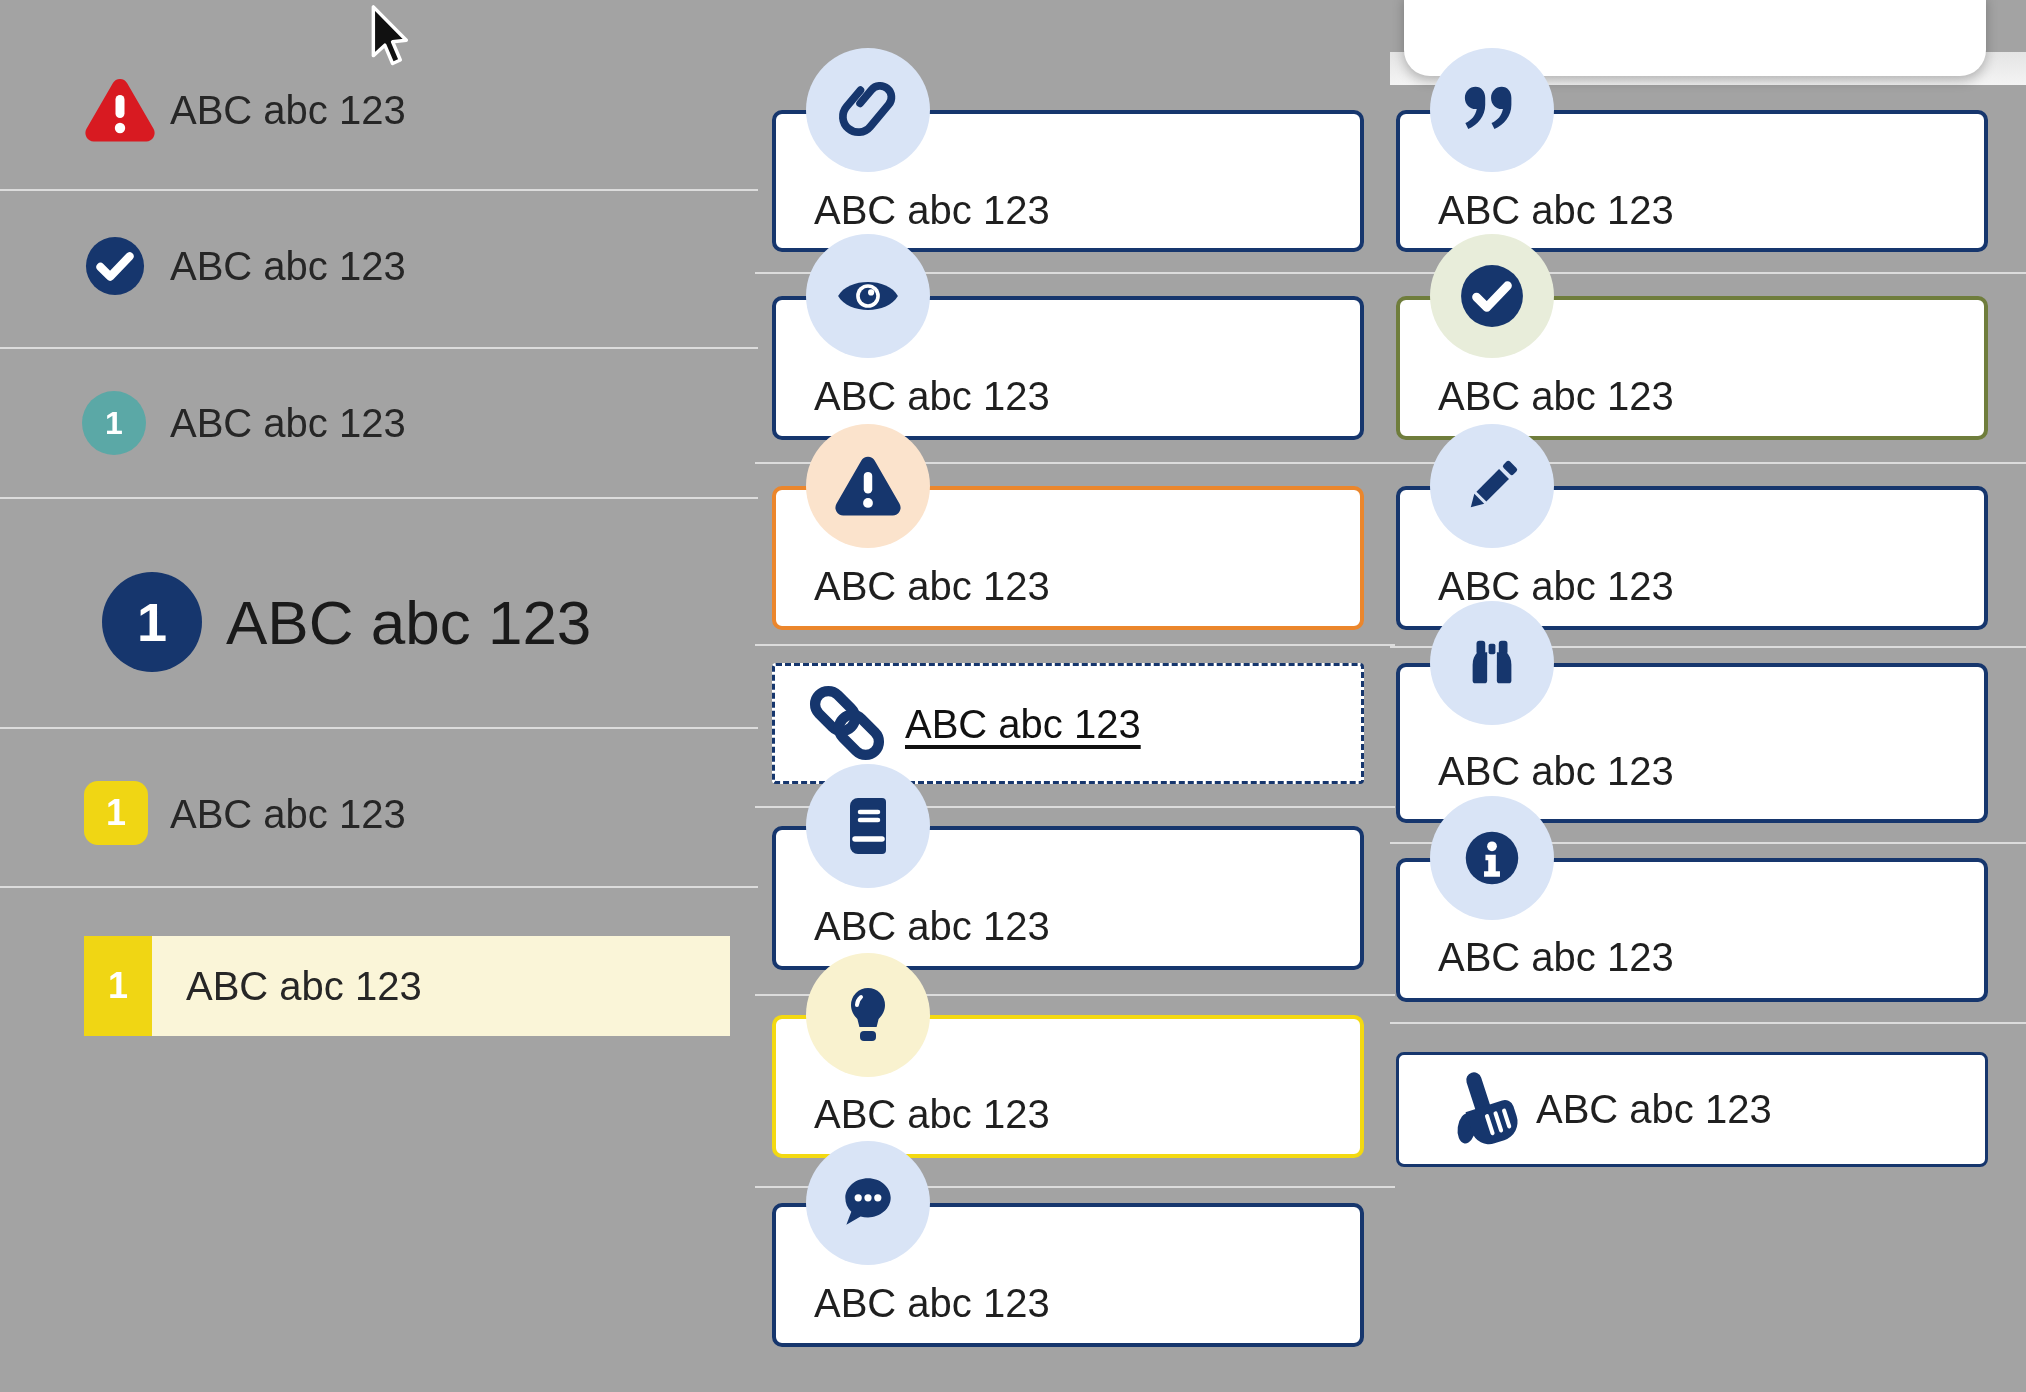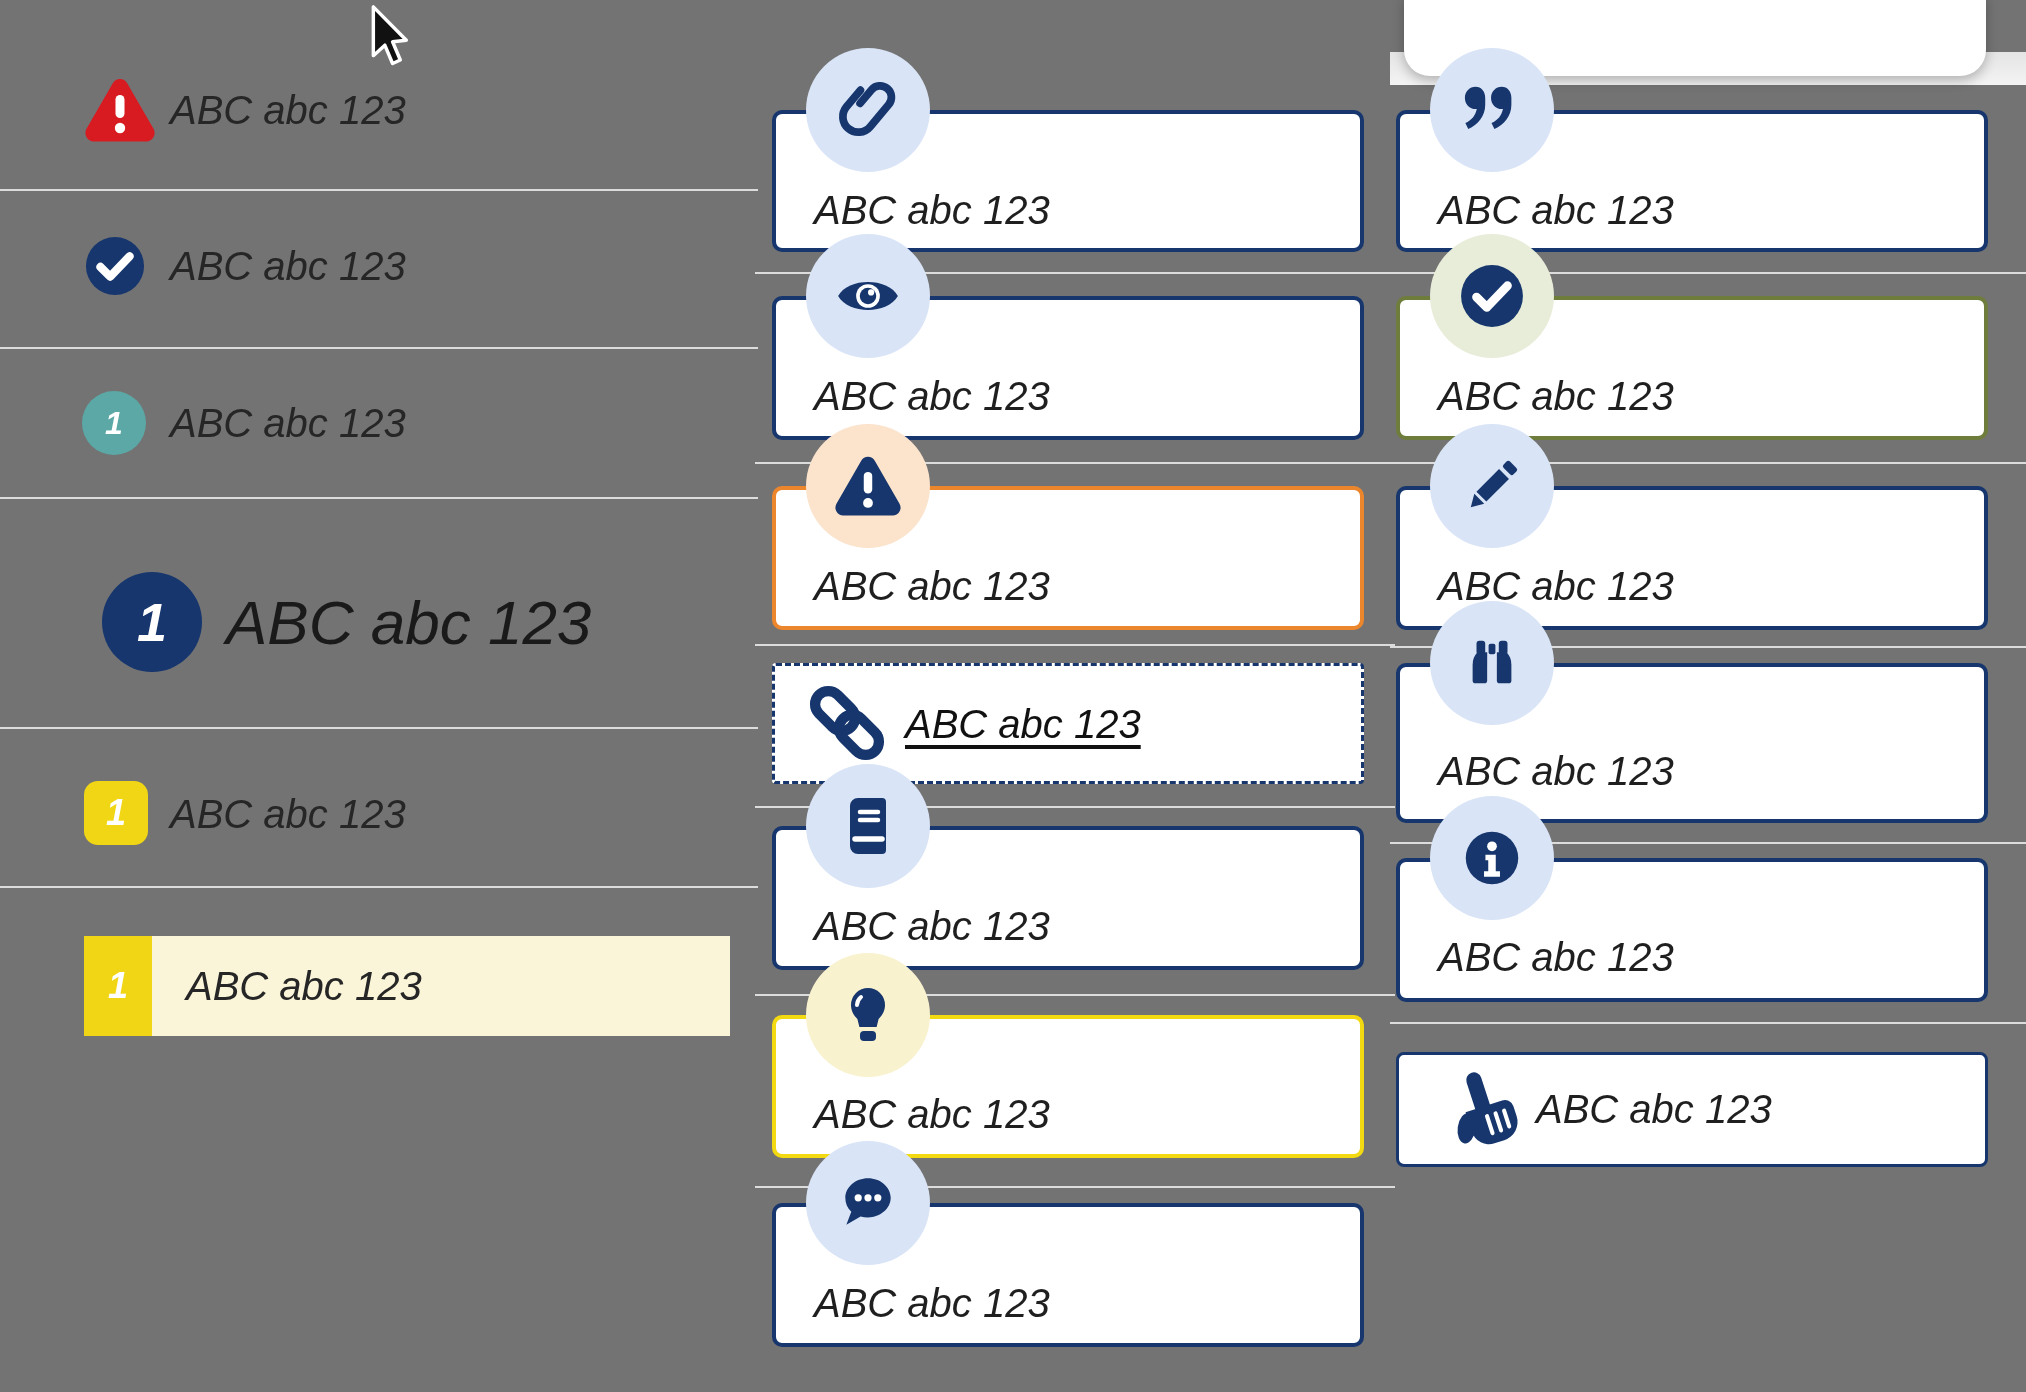--- a/index.html
+++ b/index.html
@@ -1,18 +1,18 @@
 <!DOCTYPE html>
 <html><head>
 <meta charset="utf-8">
 <style>
   html,body{margin:0;padding:0;background:#ffffff;}
   .screen{
-    position:relative;width:2026px;height:1392px;background:#737373;overflow:hidden;
-    font-family:"Liberation Sans",sans-serif;color:#262626;font-style:italic;
+    position:relative;width:2026px;height:1392px;background:#a3a3a3;overflow:hidden;
+    font-family:"Liberation Sans",sans-serif;color:#262626;
   }
   .hr{position:absolute;height:2px;background:#dcdcdc;}
   .label{position:absolute;font-size:40px;line-height:48px;color:#262626;white-space:nowrap;}
   .big-label{position:absolute;font-size:62px;line-height:70px;color:#1a1a1a;white-space:nowrap;}
   .badge{position:absolute;display:flex;align-items:center;justify-content:center;
          color:#ffffff;font-weight:bold;}
   .badge.circle{border-radius:50%;}
   .card{position:absolute;background:#ffffff;border-radius:10px;box-sizing:border-box;}
   .card.navy{border:4px solid #16366D;}
   .card.orange{border:4px solid #EB862C;}

